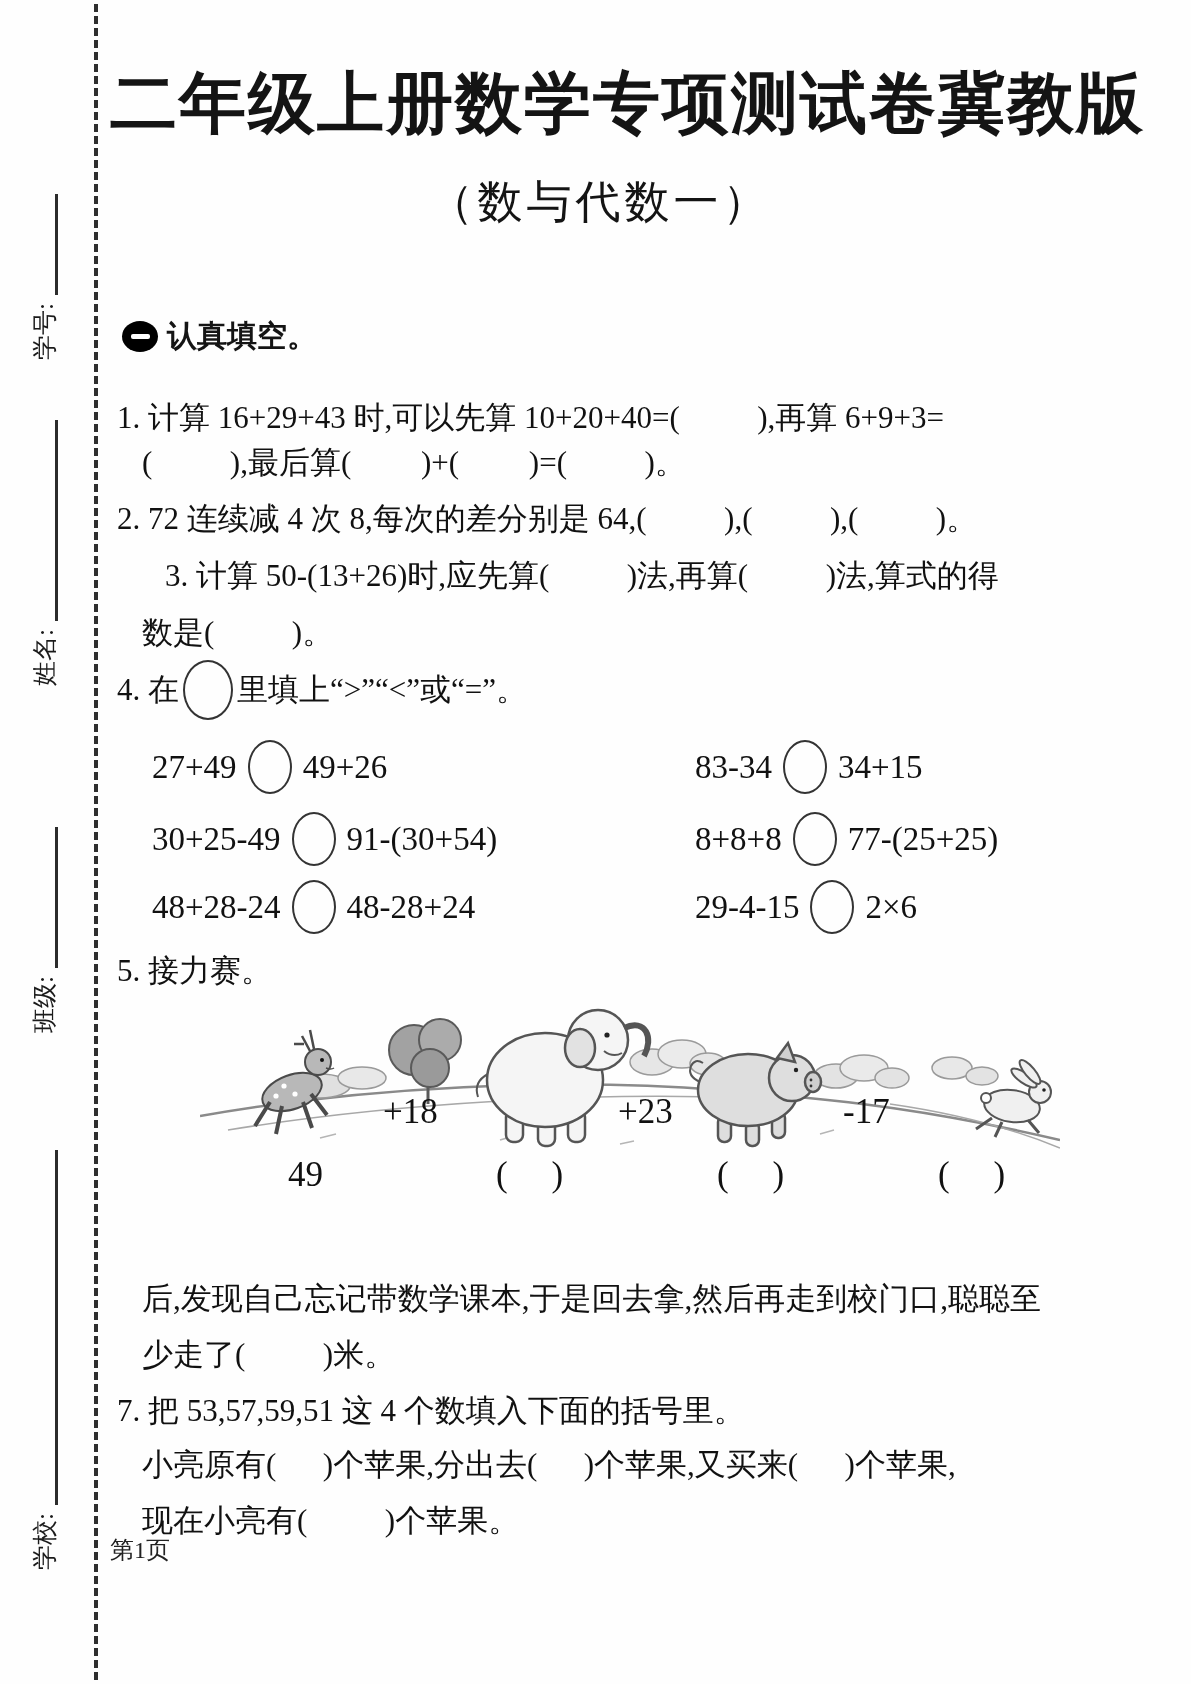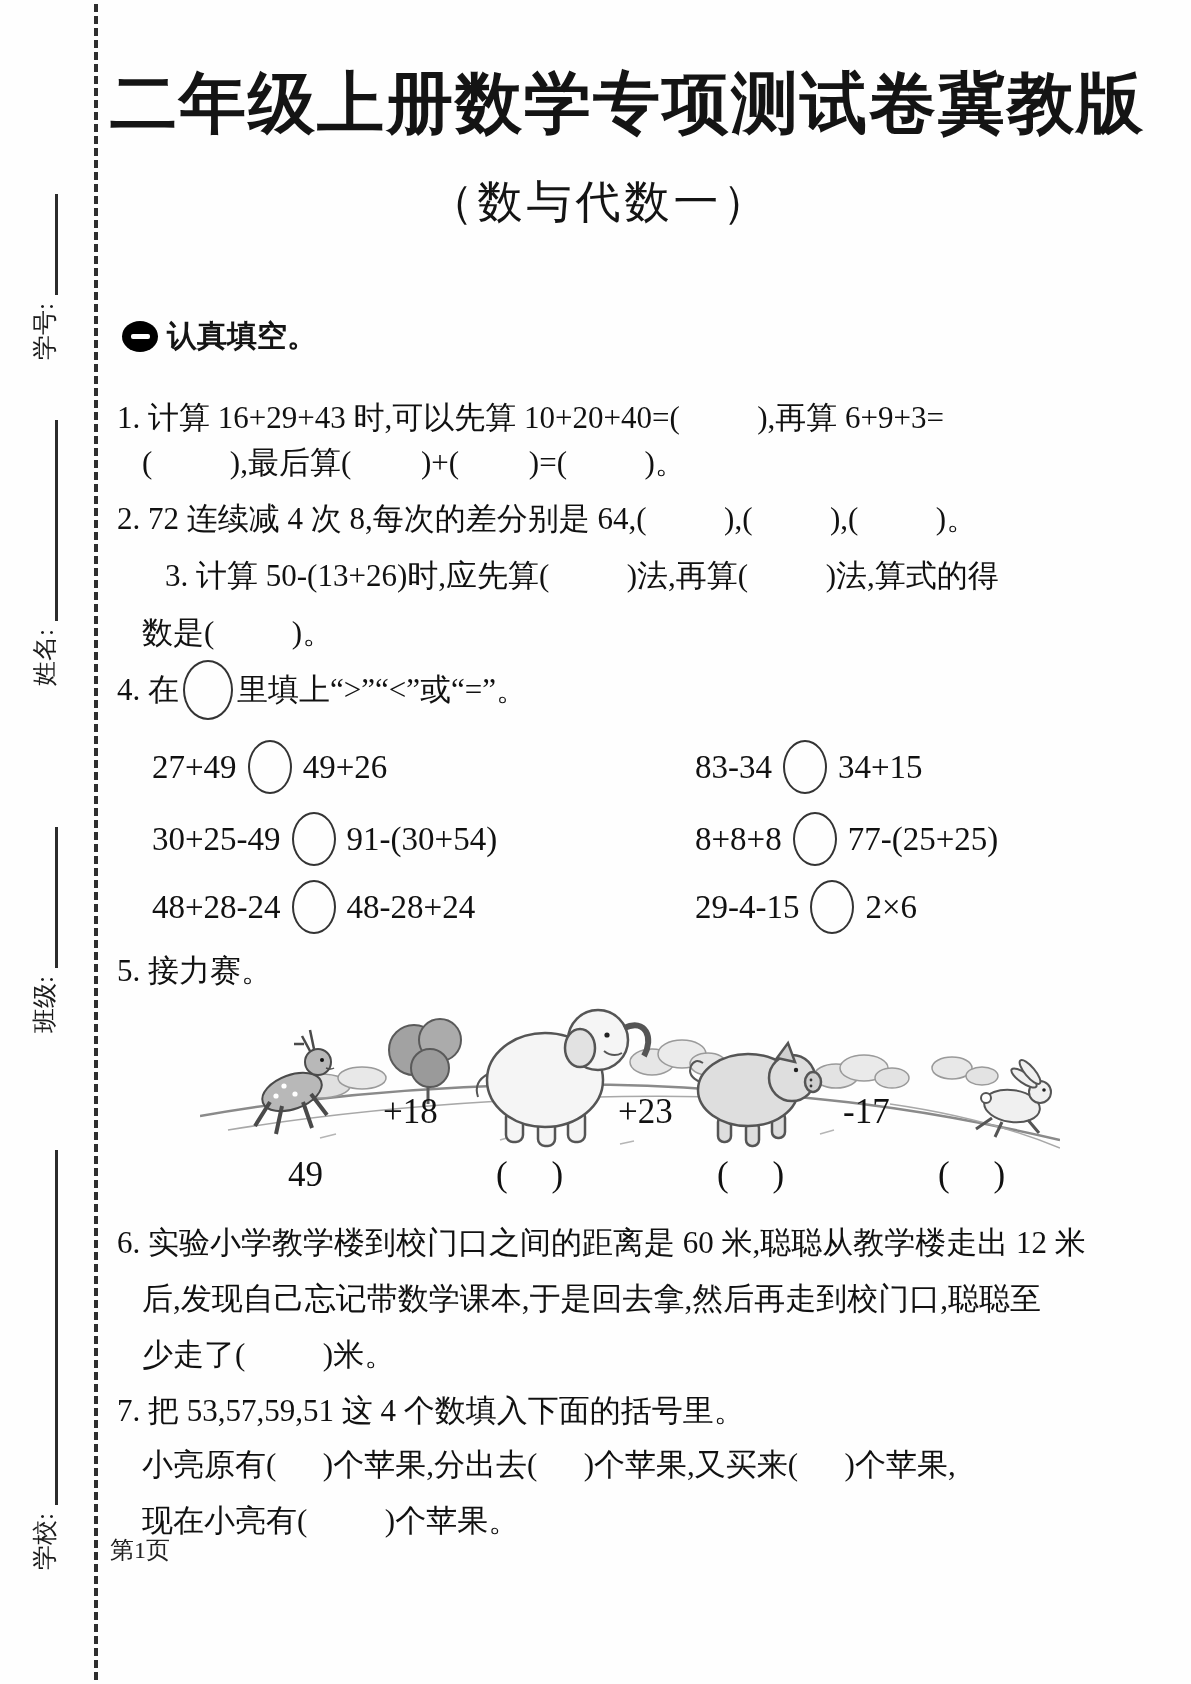--- a/index.html
+++ b/index.html
@@ -201,21 +201,20 @@
 
   <div class="relay-num" style="left:383px;top:1092px;">+18</div>
   <div class="relay-num" style="left:618px;top:1092px;">+23</div>
   <div class="relay-num" style="left:843px;top:1092px;">-17</div>
 
   <div class="relay-num" style="left:288px;top:1155px;">49</div>
   <div class="relay-num" style="left:496px;top:1155px;">(     )</div>
   <div class="relay-num" style="left:717px;top:1155px;">(     )</div>
   <div class="relay-num" style="left:938px;top:1155px;">(     )</div>
 
-  <div class="ln" style="left:117px;top:1222px;">6. 实验小学教学楼到校门口之间的距离是 60 米,聪聪从教学楼走出 12 米</div>
   <div class="ln" style="left:142px;top:1278px;">后,发现自己忘记带数学课本,于是回去拿,然后再走到校门口,聪聪至</div>
   <div class="ln" style="left:142px;top:1334px;">少走了(          )米。</div>
 
   <div class="ln" style="left:117px;top:1390px;">7. 把 53,57,59,51 这 4 个数填入下面的括号里。</div>
   <div class="ln" style="left:142px;top:1500px;">现在小亮有(          )个苹果。</div>
   <div class="ln" style="left:142px;top:1444px;">小亮原有(      )个苹果,分出去(      )个苹果,又买来(      )个苹果,</div>
 
   <div class="footer">第1页</div>
 
 </div>

